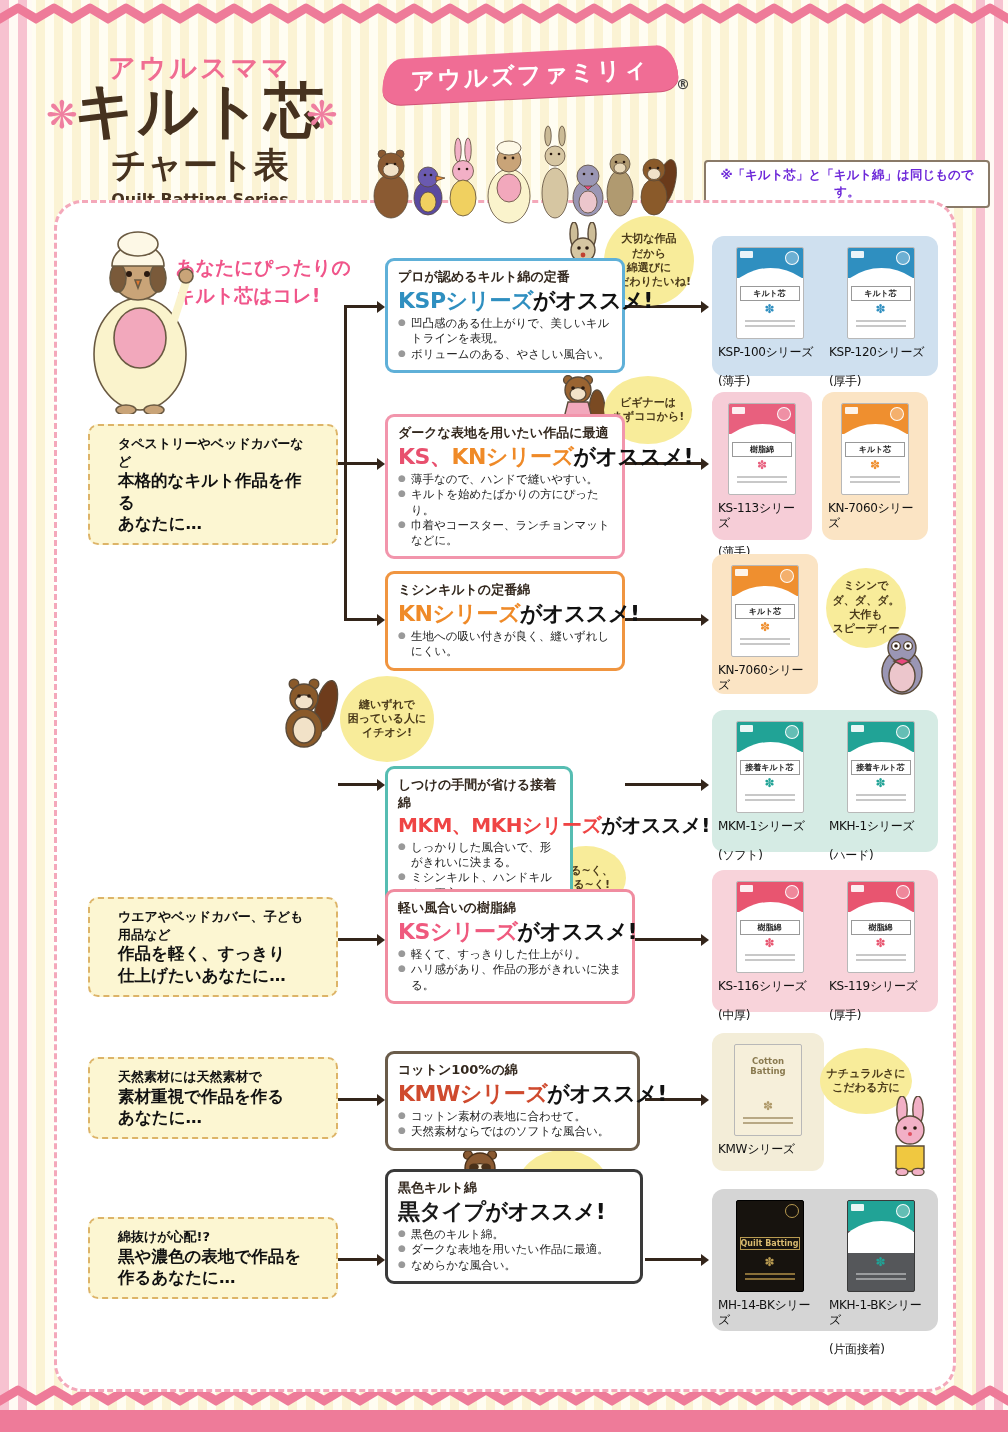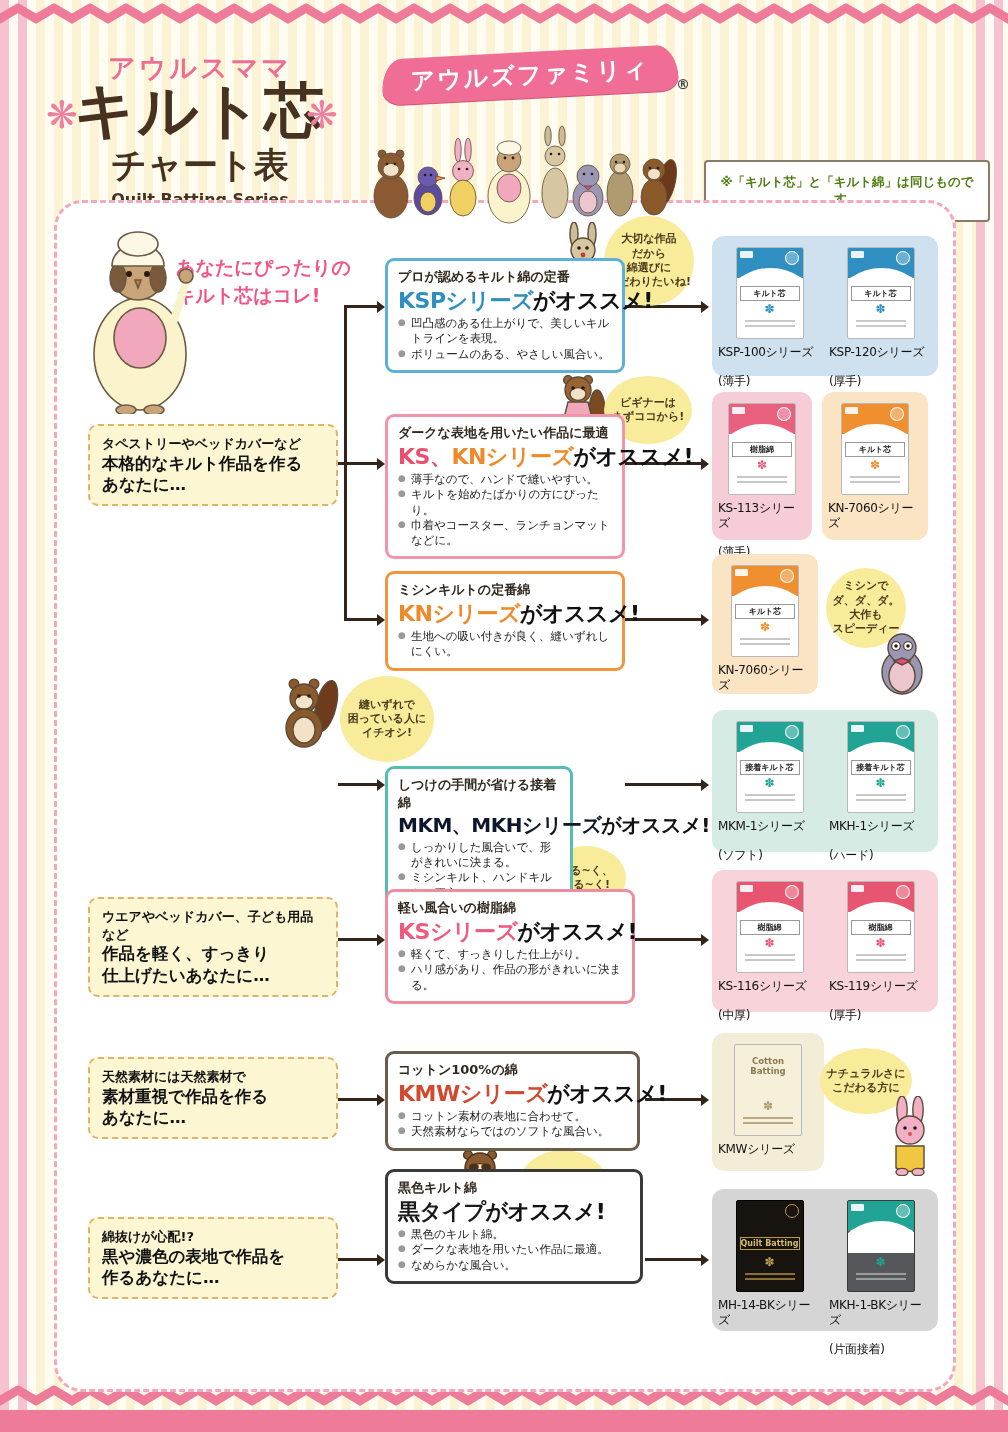--- a/index.html
+++ b/index.html
@@ -27,48 +27,48 @@
   .ornament.o-left{left:46px}.ornament.o-right{left:306px}
   .logo-banner{position:absolute;left:382px;top:52px;width:296px;height:46px;background:#f06d95;
     border-radius:30px 30px 26px 26px/46px 46px 20px 20px;transform:rotate(-3deg);
     display:flex;align-items:center;justify-content:center;color:#fff;font-size:24px;
     font-weight:bold;letter-spacing:2px;box-shadow:0 1px 0 #d05578;}
   .logo-reg{position:absolute;left:676px;top:76px;font-size:14px;color:#444;font-weight:bold;}
   .info-box{position:absolute;left:706px;top:52px;width:282px;box-sizing:border-box;
     background:#fbe2ea;border:2px dashed #ea93ab;border-radius:14px;padding:10px 6px;
     text-align:center;font-size:16px;font-weight:bold;color:#4a3423;line-height:1.4;}
   .note-box{position:absolute;left:704px;top:160px;width:286px;box-sizing:border-box;
-    background:#fff;border:2px solid #8a7a68;border-radius:4px;padding:12px 2px;
-    text-align:center;font-size:12.5px;font-weight:bold;color:#4d7c0f;}
+    background:#fff;border:2px solid #8a7a68;border-radius:4px;padding:5px 2px;
+    text-align:center;font-size:12.5px;font-weight:bold;color:#6d28d9;}
 
   
   .main{position:absolute;left:54px;top:200px;width:902px;height:1192px;background:#fff;
     border:3px dashed #f4a8ba;border-radius:28px;box-sizing:border-box;}
 
   .intro{position:absolute;left:176px;top:254px;font-size:19px;font-weight:bold;
     color:#f0558a;line-height:1.45;}
 
   
   .need{position:absolute;left:88px;width:250px;box-sizing:border-box;background:#fcf6d2;
-    border:2px dashed #ddb468;border-radius:10px;padding:9px 12px;z-index:3;}
+    border:2px dashed #ddb468;border-radius:10px;padding:9px 28px;z-index:3;}
   .need .n1{font-size:13px;font-weight:bold;color:#111;line-height:1.35;}
   .need .n2{font-size:16.5px;font-weight:bold;color:#111;line-height:1.3;}
 
   
   .mbox{position:absolute;left:385px;background:#fff;border:3px solid #888;border-radius:9px;
     padding:7px 10px 8px;box-sizing:border-box;z-index:4;}
   .mbox .lead{font-size:13px;font-weight:bold;color:#33281e;margin-bottom:2px;}
   .mbox .rec{font-size:22px;font-weight:bold;color:#111;line-height:1.15;margin-bottom:3px;letter-spacing:-0.5px;white-space:nowrap;}
   .mbox ul{margin:0;padding:0;list-style:none;}
   .mbox li{font-size:11.5px;color:#222;line-height:1.32;padding-left:13px;position:relative;}
   .mbox li::before{content:"●";position:absolute;left:0;top:1px;color:#999;font-size:9px;}
   .r1.mbox{border-color:#5fb0d8}.r1 .sA{color:#2f8fc0}
   .r2.mbox{border-color:#f295ac}.r2 .sA{color:#e8506e}.r2 .sB{color:#ef8a28}
   .r3.mbox{border-color:#f09540}.r3 .sA{color:#ef8a28}
-  .r4.mbox{border-color:#56bdb2}.r4 .sA{color:#0f172a}
+  .r4.mbox{border-color:#56bdb2}.r4 .sA{color:#ef4444}
   .r5.mbox{border-color:#f08ca0}.r5 .sA{color:#ef5a7e}
   .r6.mbox{border-color:#6a5c4a}.r6 .sA{color:#cf4a2e}
   .r7.mbox{border-color:#3a3a3a}.r7 .sA{color:#1a1a1a}
 
   
   .bubble{position:absolute;background:#f8ec9a;border-radius:50%;display:flex;flex-direction:column;
     justify-content:center;text-align:center;font-weight:bold;color:#4a3a1a;z-index:2;}
   .bubble div{font-size:11px;line-height:1.3;}
 
   

